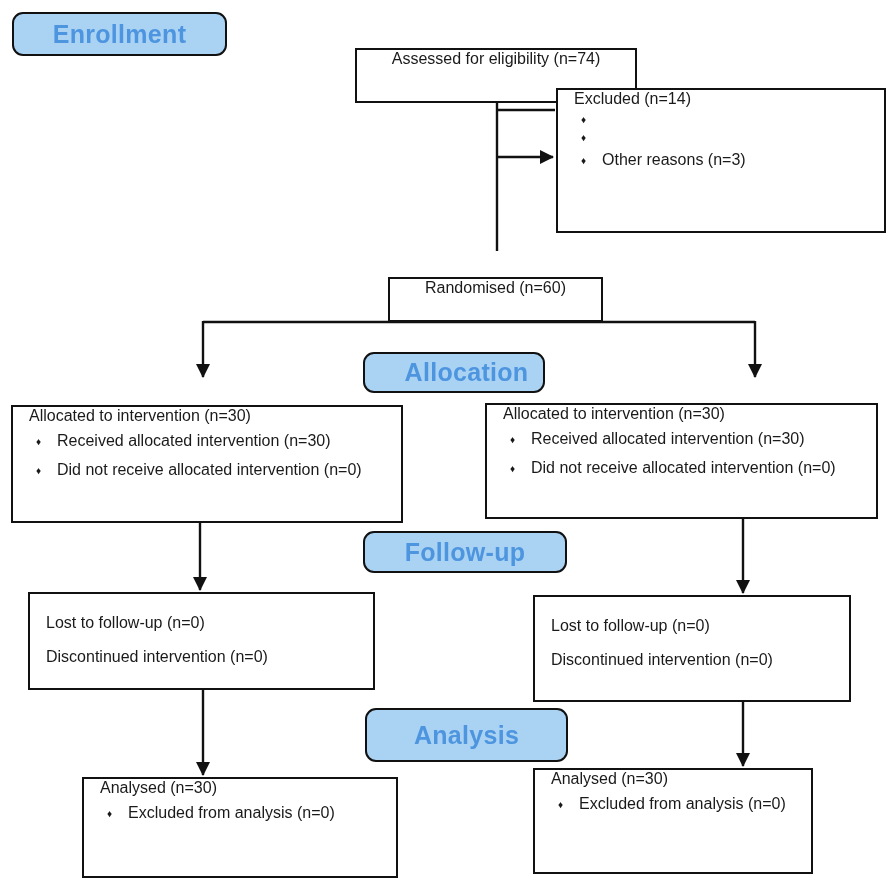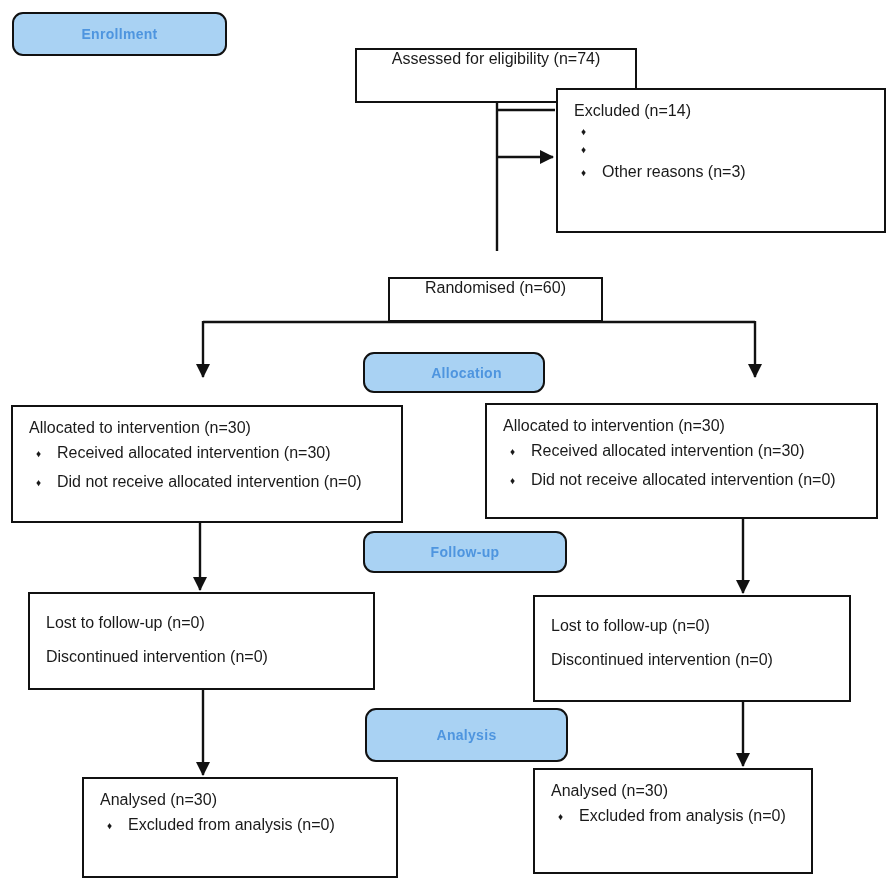--- a/index.html
+++ b/index.html
@@ -34,41 +34,41 @@
   marker path{fill:var(--connector);}
   .stage-label{
     position:absolute;
     background:var(--stage-label-fill);
     border:2.5px solid var(--stage-label-border);
     border-radius:11px;
     display:flex;
     align-items:center;
     justify-content:center;
     color:var(--stage-label-text);
-    font-size:14px;
+    font-size:25px;
     font-weight:bold;
     letter-spacing:0.3px;
     z-index:3;
   }
   .node{
     position:absolute;
     background:var(--box-fill);
     border:2.4px solid var(--box-border);
     font-size:16px;
     z-index:2;
   }
   .node.center{
     display:flex;
     align-items:flex-start;
     justify-content:center;
     text-align:center;
     margin-top:26px;
   }
   .node.content{
-    padding:12px 14px 10px 16px;
+    padding:0 14px 10px 16px;
   }
   .node-title{display:block;}
   .bullet-row{
     display:flex;
     align-items:baseline;
     margin-top:7px;
   }
   .bullet{
     font-size:10px;
     width:12px;

